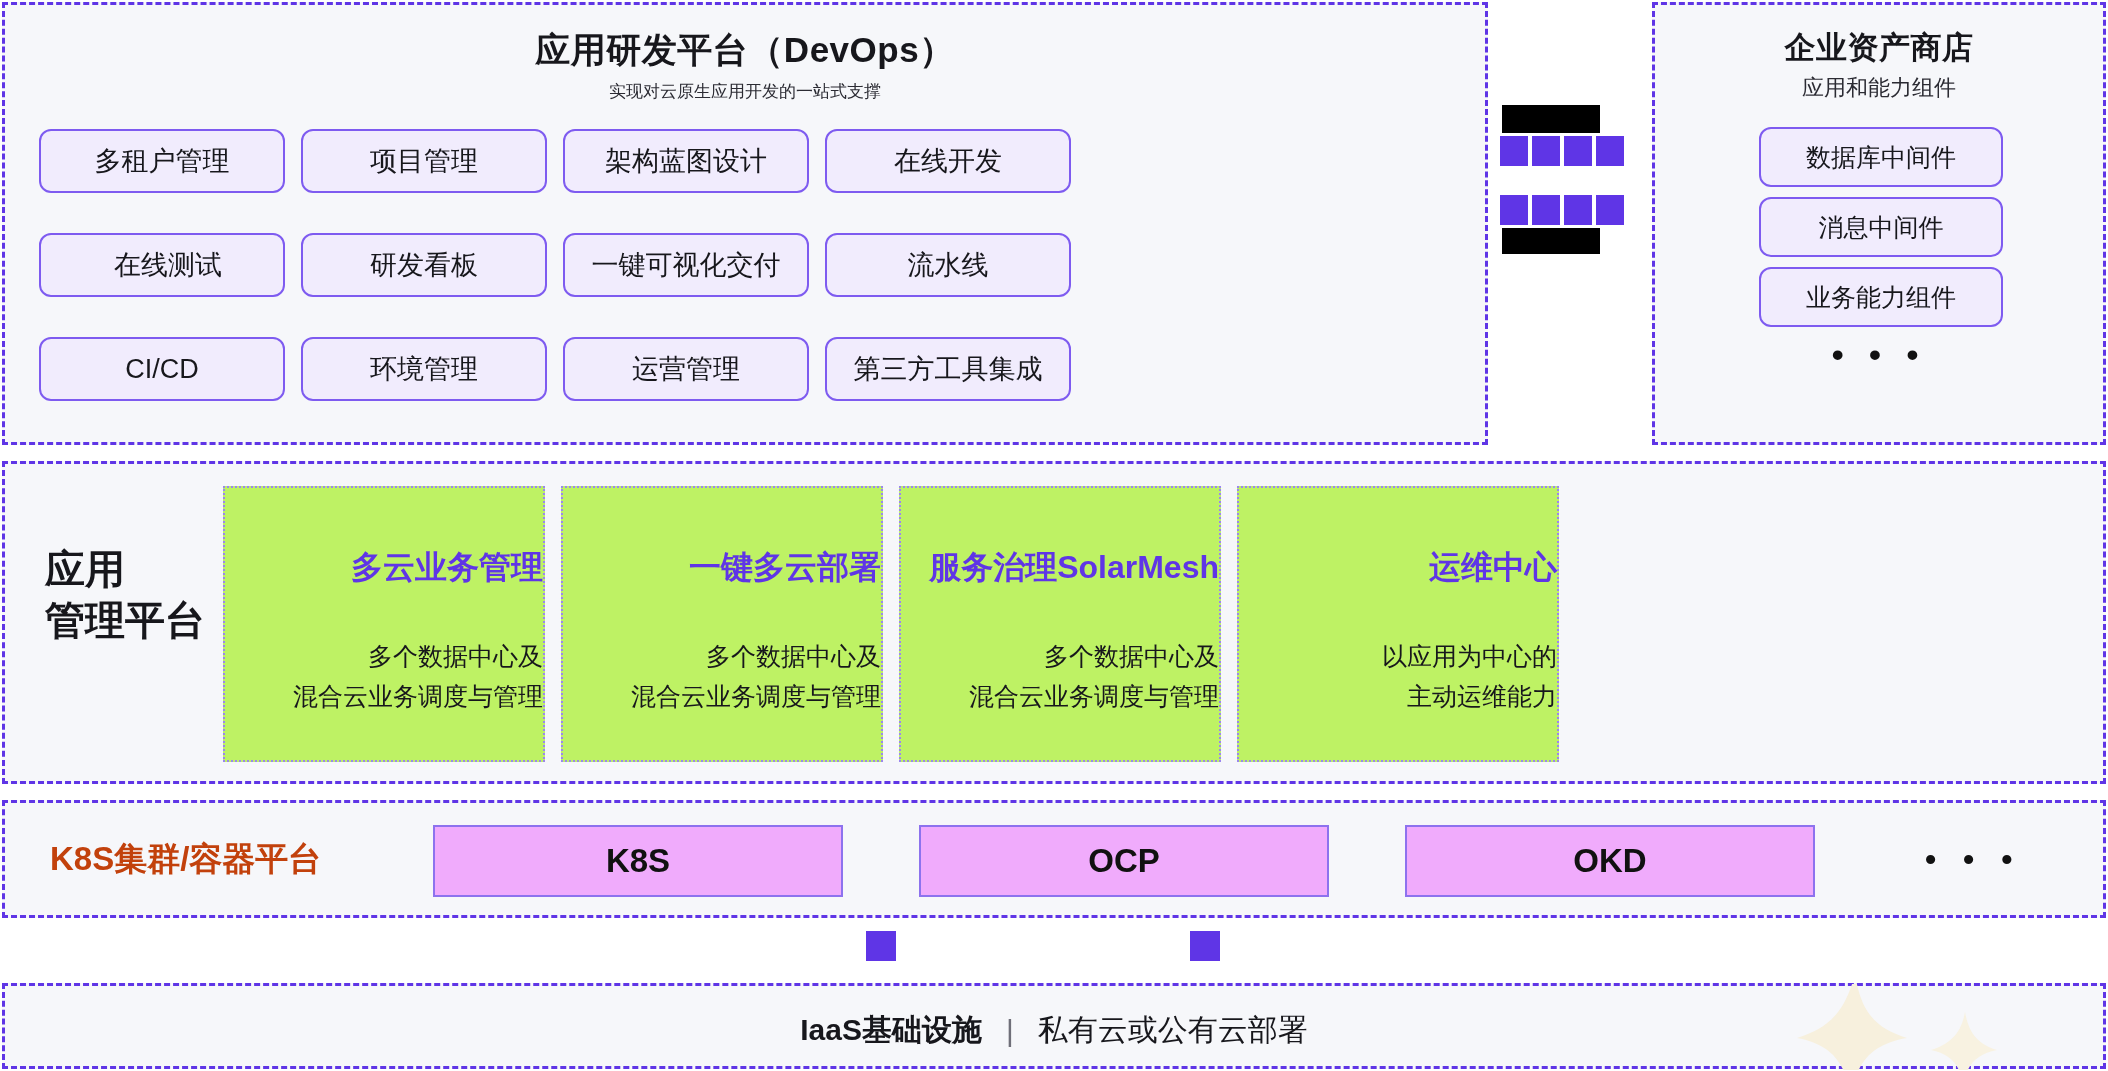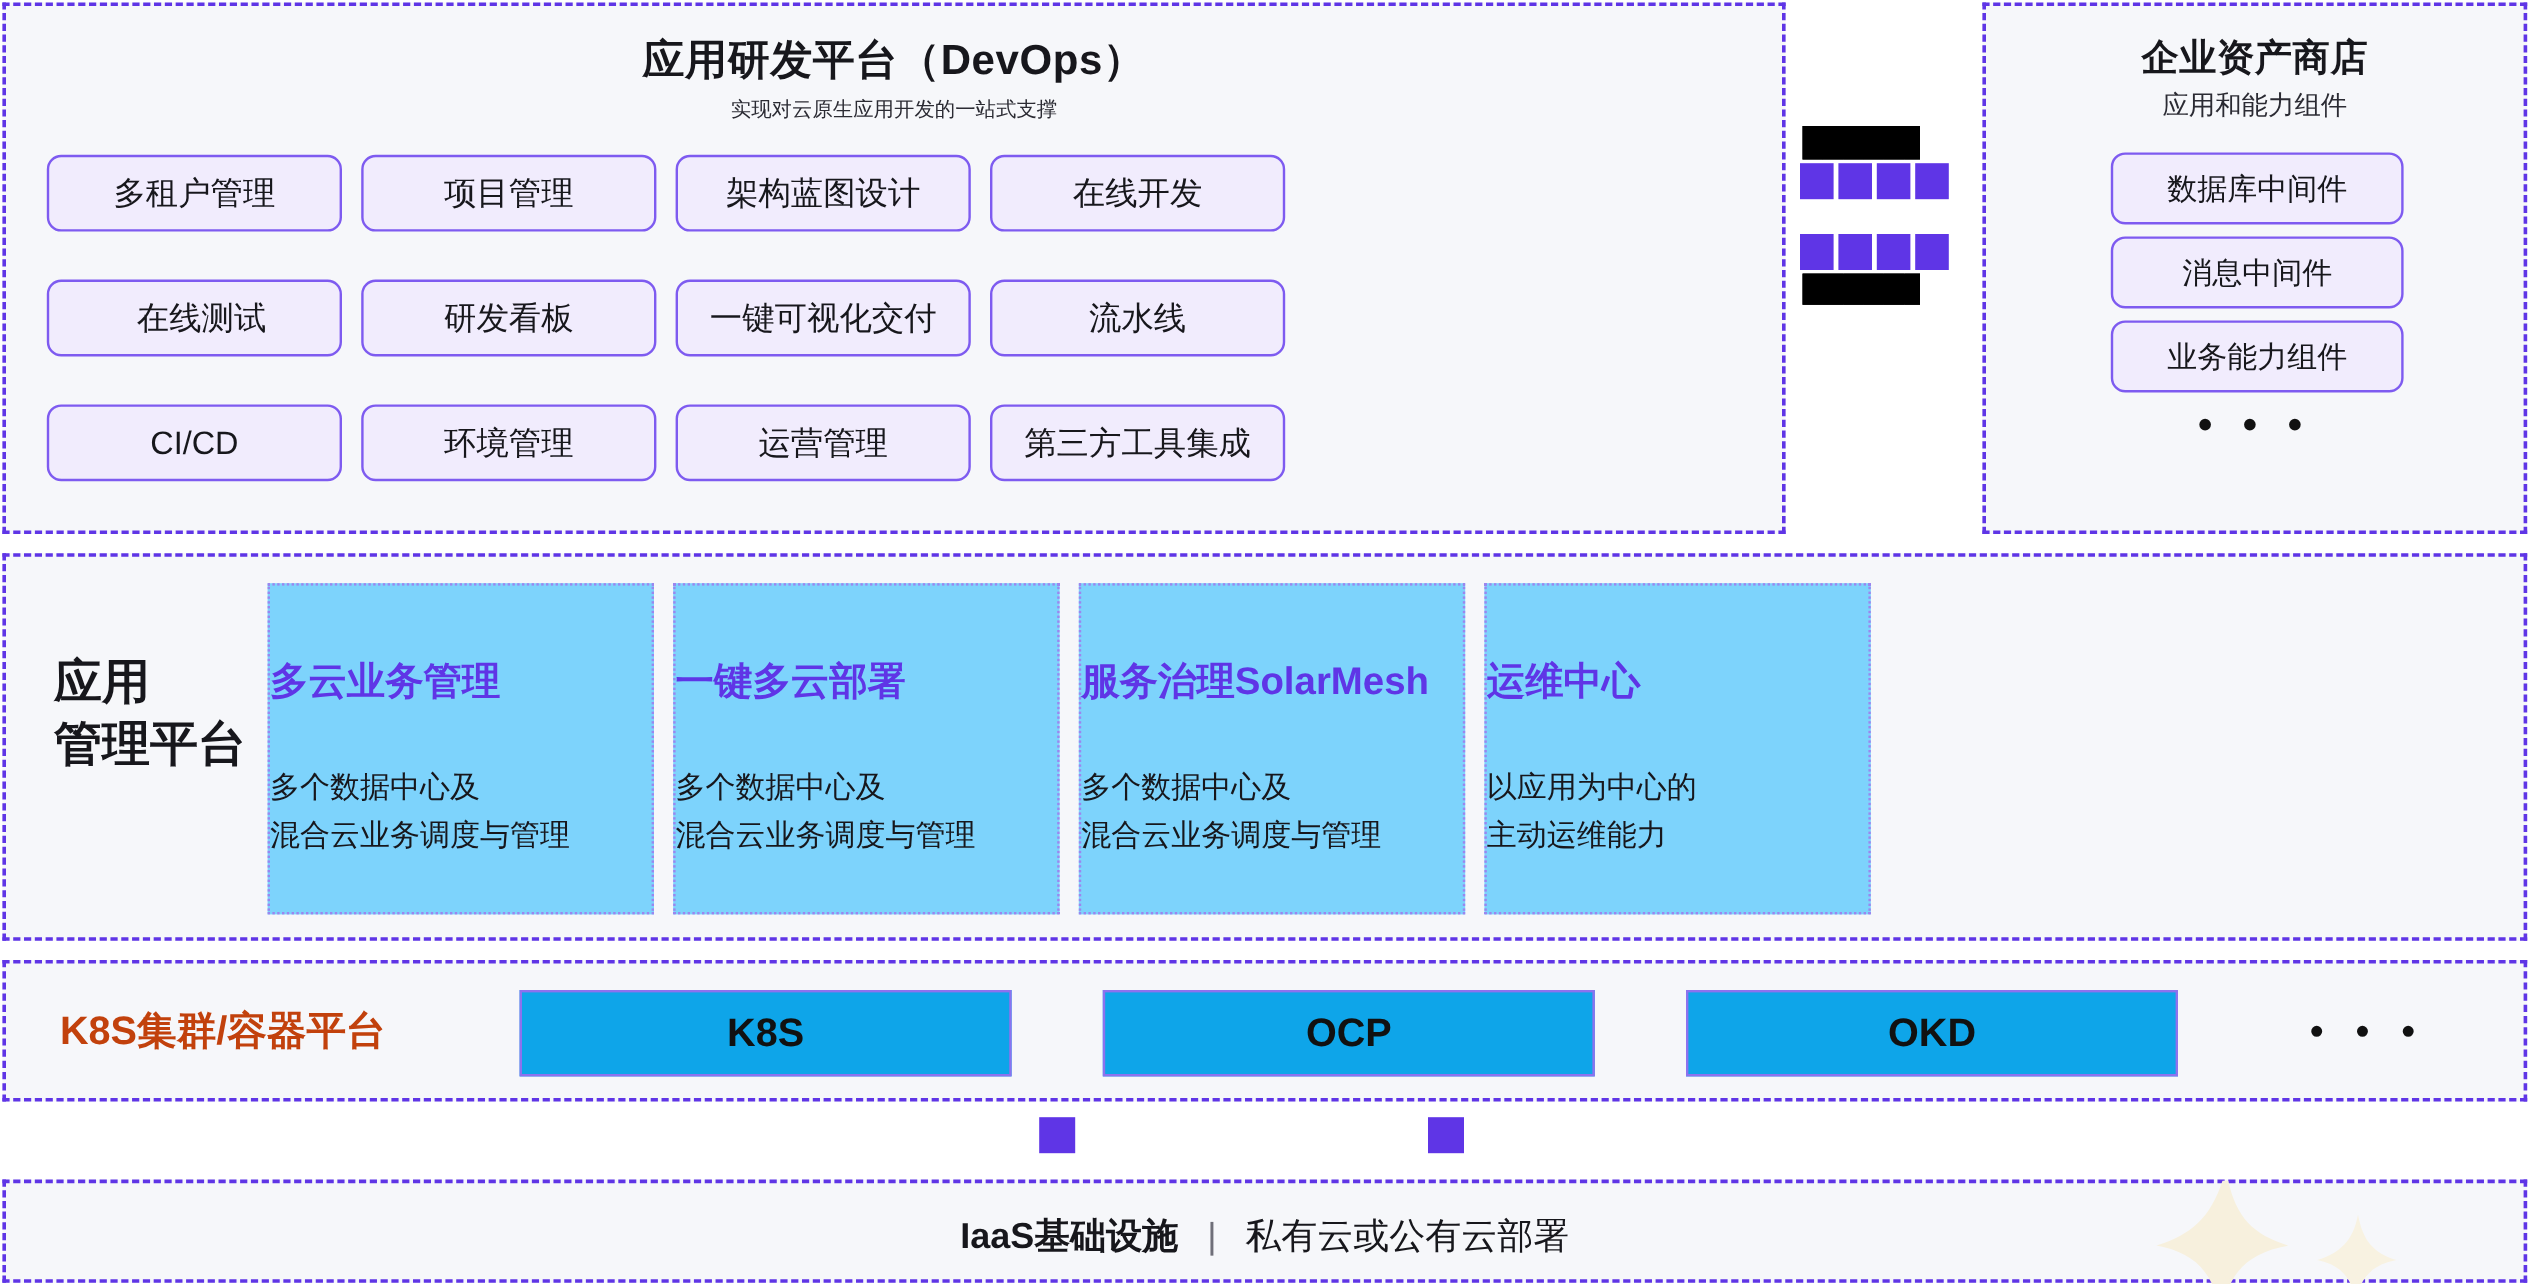--- a/index.html
+++ b/index.html
@@ -76,43 +76,43 @@
   .sq{width:28px;height:30px;background:#5f35e6;}
 
   
   #mgmt-panel{left:2px;top:461px;width:2104px;height:323px;}
   #mgmt-label{
     position:absolute;left:40px;top:80px;width:230px;
     font-size:40px;font-weight:bold;color:#17171c;line-height:1.28;
   }
   .mcard{
     position:absolute;top:22px;height:276px;
-    background:#7dd3fc;
+    background:#bef264;
     border:2px dotted #9b86ef;
     box-sizing:border-box;
-    text-align:left;
+    text-align:right;
   }
   .mcard-title{
     position:absolute;left:0;right:0;top:58px;
     font-size:32px;font-weight:bold;color:#5f35e6;white-space:nowrap;
   }
   .mcard-desc{
     position:absolute;left:0;right:0;top:148px;
     font-size:25px;color:#17171c;line-height:1.6;
   }
 
   
   #k8s-panel{left:2px;top:800px;width:2104px;height:118px;}
   #k8s-label{
     position:absolute;left:45px;top:34px;
     font-size:33px;font-weight:bold;color:#c2410c;white-space:nowrap;
   }
   .kbox{
     position:absolute;top:22px;height:72px;
-    background:#0ea5e9;border:2px solid #8d72ee;
+    background:#f0abfc;border:2px solid #8d72ee;
     box-sizing:border-box;
     display:flex;align-items:center;justify-content:center;
     font-size:33px;font-weight:bold;color:#111;
   }
   #k8s-dots{
     position:absolute;top:40px;left:1920px;width:120px;text-align:left;
     font-size:32px;font-weight:bold;color:#111;letter-spacing:9px;line-height:1;
   }
 
   

